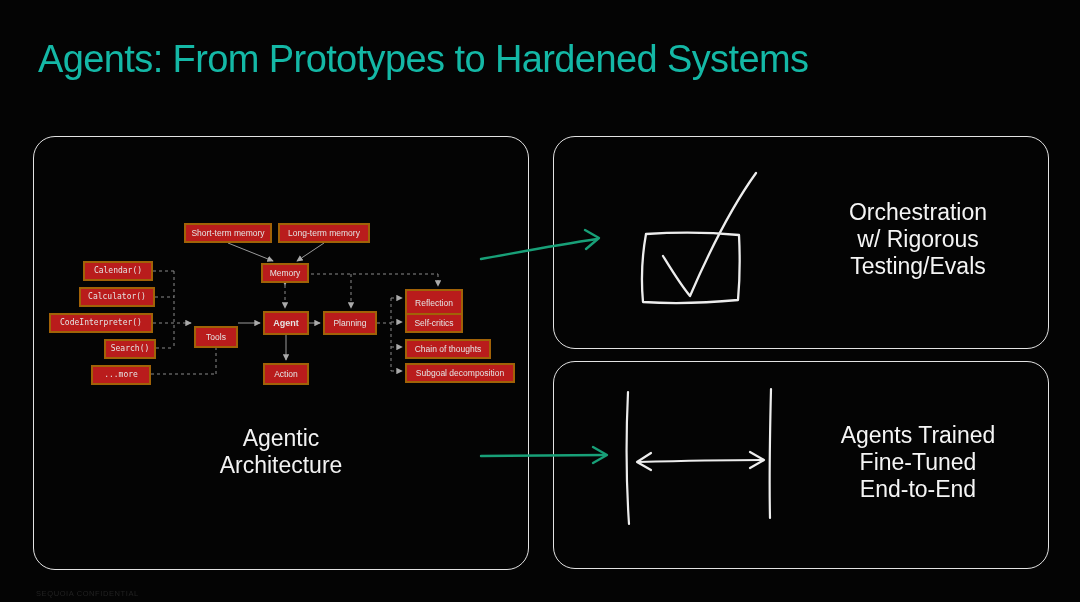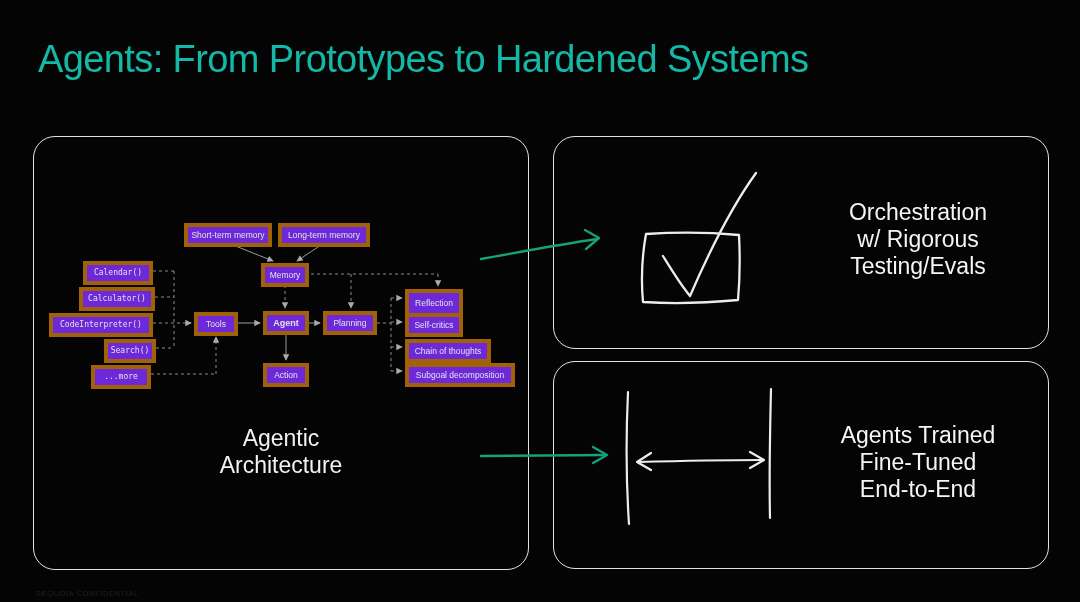--- a/index.html
+++ b/index.html
@@ -15,21 +15,21 @@
     position:absolute; border:1.6px solid #e3e3e3; border-radius:22px;
     background:transparent;
   }
   .panel-left   { left:33px;  top:136px; width:494px; height:432px; }
   .panel-rtop   { left:553px; top:136px; width:494px; height:211px; }
   .panel-rbot   { left:553px; top:361px; width:494px; height:206px; }
 
   
   .dbox {
     position:absolute; box-sizing:border-box;
-    background:#6d28d9; border:4px solid #a16207; color:#e4e4e4;
+    background:#b91c1c; border:2px solid #a16207; color:#e4e4e4;
     font-size:8.5px; line-height:1; display:flex; align-items:center; justify-content:center;
     white-space:nowrap; padding:8px 3px;
   }
   .mono { font-family:"DejaVu Sans Mono", monospace; font-size:8px; }
   .bold { font-weight:700; font-size:9px; }
 
   .diagram-lines, .sketch, .arrows-overlay { position:absolute; left:0; top:0; pointer-events:none; }
 
   .caption {
     position:absolute; left:122px; top:288px; width:250px;
@@ -93,21 +93,21 @@
     <div class="dbox" style="left:150px; top:86px; width:88px; height:20px;">Short-term memory</div>
     <div class="dbox" style="left:244px; top:86px; width:92px; height:20px;">Long-term memory</div>
     <div class="dbox" style="left:227px; top:126px; width:48px; height:20px;">Memory</div>
 
     <div class="dbox mono" style="left:49px; top:124px; width:70px; height:19px;">Calendar()</div>
     <div class="dbox mono" style="left:45px; top:150px; width:76px; height:19px;">Calculator()</div>
     <div class="dbox mono" style="left:15px; top:176px; width:104px; height:19px;">CodeInterpreter()</div>
     <div class="dbox mono" style="left:70px; top:202px; width:52px; height:19px;">Search()</div>
     <div class="dbox mono" style="left:57px; top:228px; width:60px; height:19px;">...more</div>
 
-    <div class="dbox" style="left:160px; top:175px; width:44px; height:22px;">Tools</div>
+    <div class="dbox" style="left:160px; top:189px; width:44px; height:22px;">Tools</div>
     <div class="dbox bold" style="left:229px; top:174px; width:46px; height:24px;">Agent</div>
     <div class="dbox" style="left:289px; top:174px; width:54px; height:24px;">Planning</div>
     <div class="dbox" style="left:229px; top:226px; width:46px; height:22px;">Action</div>
 
     <div class="dbox" style="left:371px; top:152px; width:58px; height:28px;">Reflection</div>
     <div class="dbox" style="left:371px; top:176px; width:58px; height:17px;">Self-critics</div>
     <div class="dbox" style="left:371px; top:202px; width:86px; height:17px;">Chain of thoughts</div>
     <div class="dbox" style="left:371px; top:226px; width:110px; height:17px;">Subgoal decomposition</div>
 
     <div class="caption">

